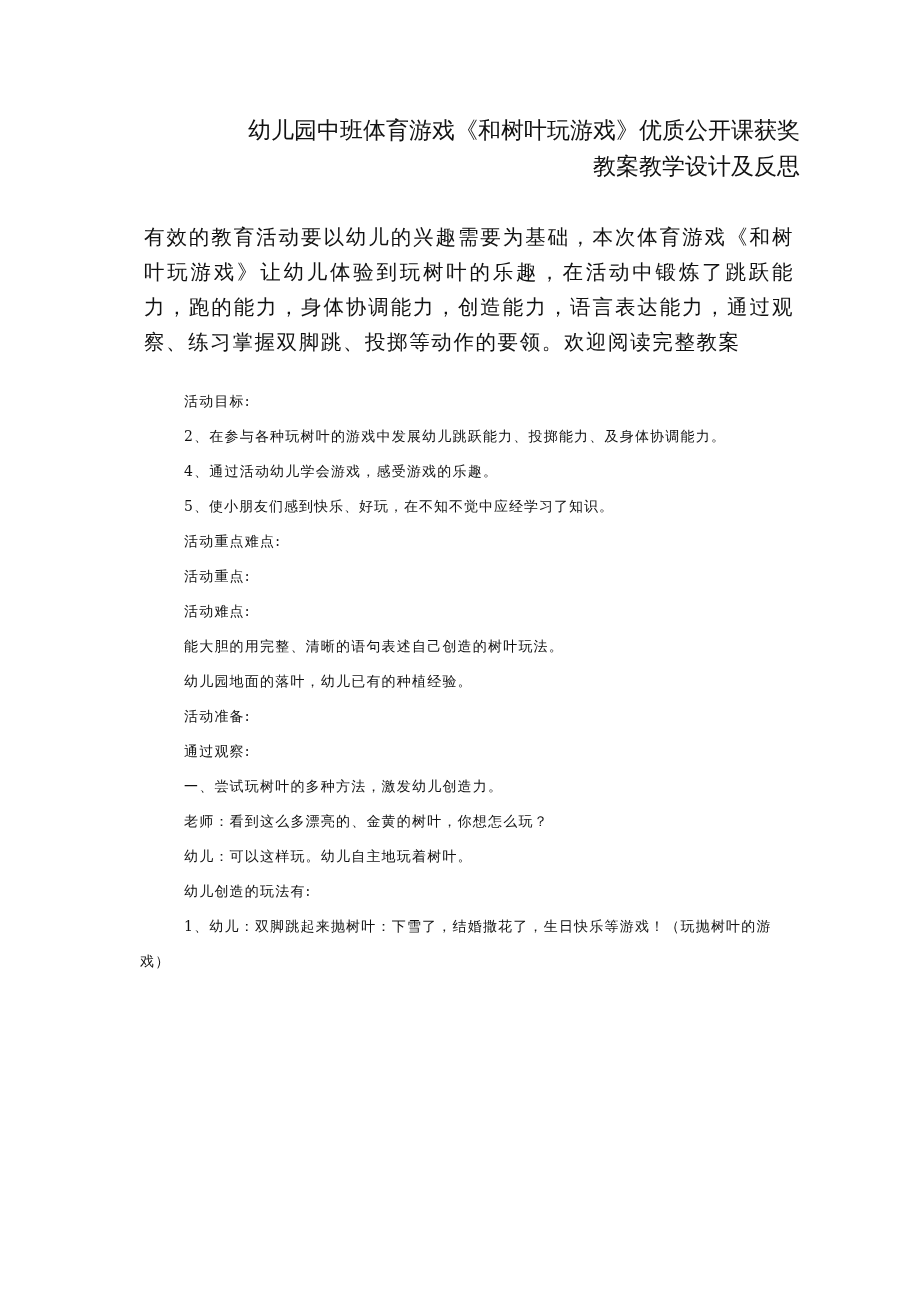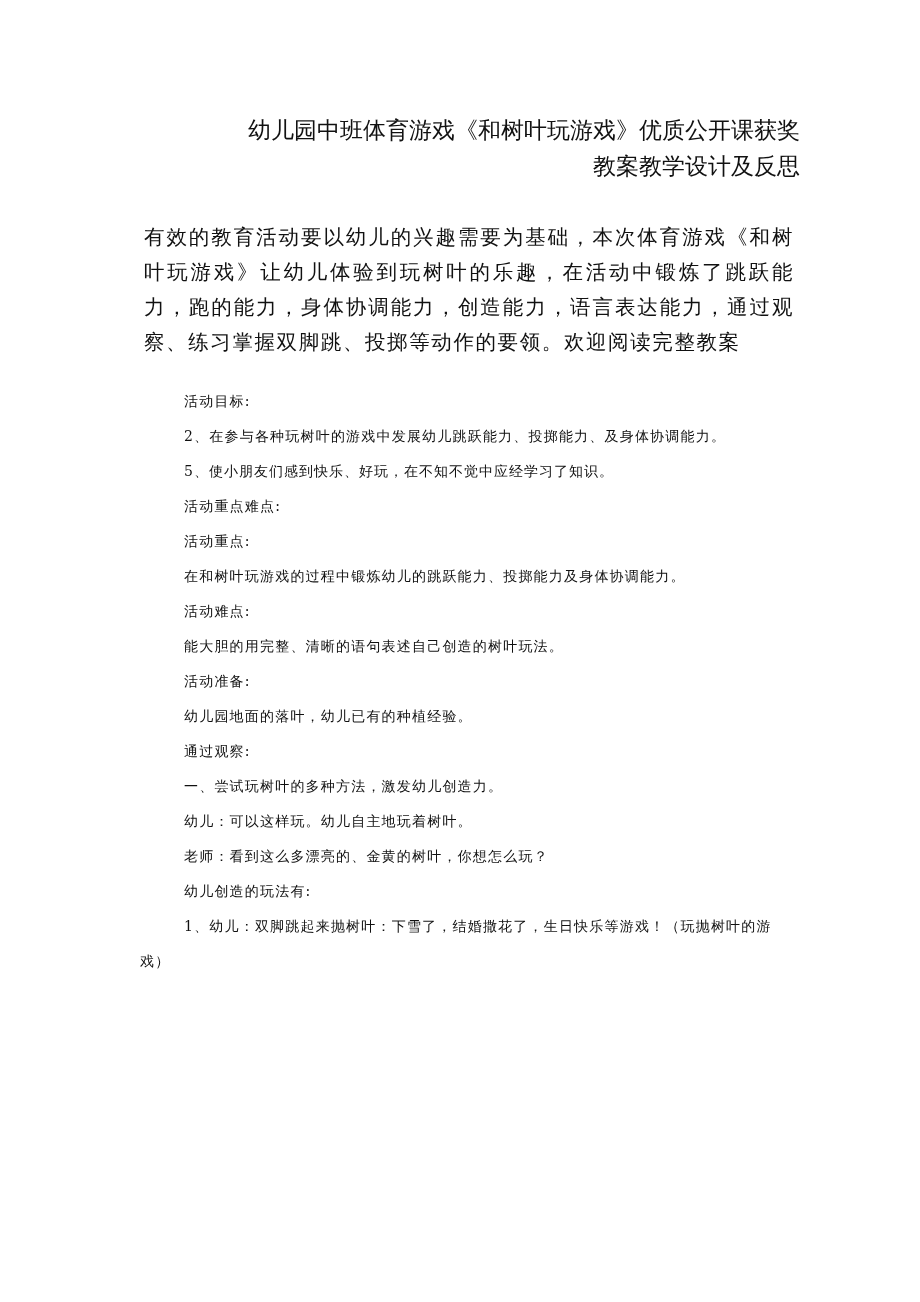--- a/index.html
+++ b/index.html
@@ -64,28 +64,28 @@
   <h1 class="title" style="margin:0;font-weight:normal;">
     <span class="line1">幼儿园中班体育游戏《和树叶玩游戏》优质公开课获奖</span>
     <span class="line2">教案教学设计及反思</span>
   </h1>
 
   <p class="intro" style="margin:4px;">有效的教育活动要以幼儿的兴趣需要为基础，本次体育游戏《和树叶玩游戏》让幼儿体验到玩树叶的乐趣，在活动中锻炼了跳跃能力，跑的能力，身体协调能力，创造能力，语言表达能力，通过观察、练习掌握双脚跳、投掷等动作的要领。欢迎阅读完整教案</p>
 
   <div class="body">
     <p class="p">活动目标:</p>
     <p class="p">2、在参与各种玩树叶的游戏中发展幼儿跳跃能力、投掷能力、及身体协调能力。</p>
+    <p class="p">4、通过活动幼儿学会游戏，感受游戏的乐趣。</p>
     <p class="p" style="white-space:nowrap;letter-spacing:1.0px;">5、使小朋友们感到快乐、好玩，在不知不觉中应经学习了知识。</p>
     <p class="p">活动重点难点:</p>
     <p class="p">活动重点:</p>
-    <p class="p">在和树叶玩游戏的过程中锻炼幼儿的跳跃能力、投掷能力及身体协调能力。</p>
     <p class="p">活动难点:</p>
     <p class="p">能大胆的用完整、清晰的语句表述自己创造的树叶玩法。</p>
+    <p class="p">幼儿园地面的落叶，幼儿已有的种植经验。</p>
     <p class="p">活动准备:</p>
-    <p class="p">幼儿园地面的落叶，幼儿已有的种植经验。</p>
     <p class="p">通过观察:</p>
     <p class="p">一、尝试玩树叶的多种方法，激发幼儿创造力。</p>
+    <p class="p">老师：看到这么多漂亮的、金黄的树叶，你想怎么玩？</p>
     <p class="p">幼儿：可以这样玩。幼儿自主地玩着树叶。</p>
-    <p class="p">老师：看到这么多漂亮的、金黄的树叶，你想怎么玩？</p>
     <p class="p">幼儿创造的玩法有:</p>
     <p class="p">1、幼儿：双脚跳起来抛树叶：下雪了，结婚撒花了，生日快乐等游戏！（玩抛树叶的游戏）</p>
   </div>
 </div>
 
 </body></html>

